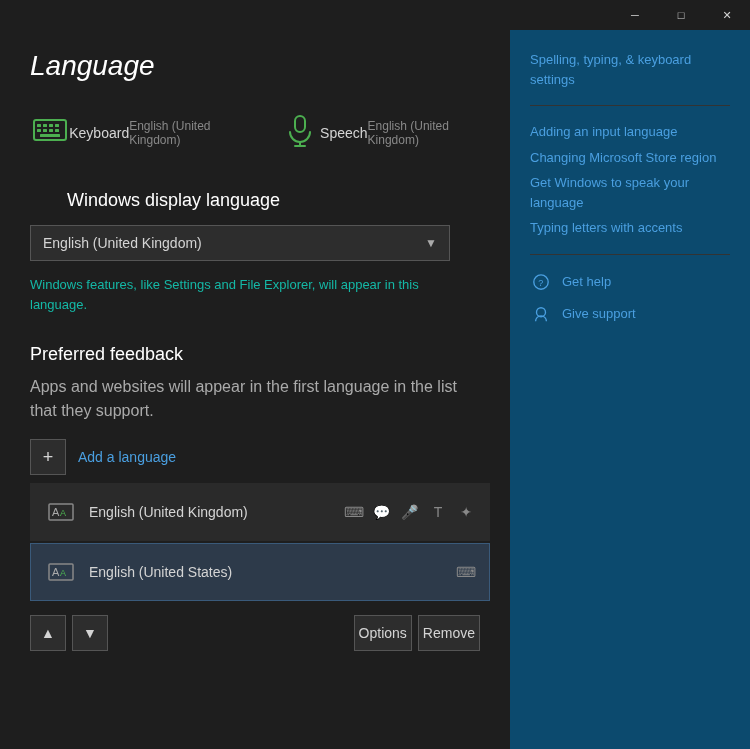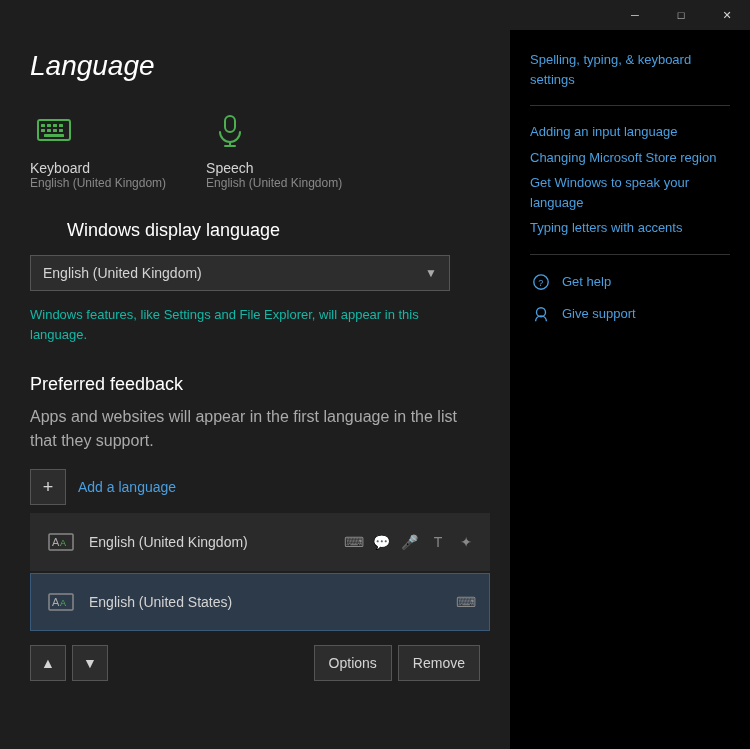--- a/index.html
+++ b/index.html
@@ -46,39 +46,39 @@
       overflow: hidden;
     }
     .main-panel {
       flex: 1;
       padding: 20px 30px;
       overflow-y: auto;
     }
     .right-panel {
       width: 240px;
       padding: 20px 20px;
-      background: #000000;
+      background: #0c4a6e;
       flex-shrink: 0;
     }
     .page-title {
       font-size: 28px;
       font-weight: 300;
       color: #ffffff;
       margin-bottom: 24px;
       font-style: italic;
     }
     .device-row {
       display: flex;
       gap: 40px;
       margin-bottom: 30px;
     }
     .device-item {
       display: flex;
-      flex-direction: column;
-      align-items: flex-start;
+      flex-direction: row;
+      align-items: center;
       cursor: pointer;
     }
     .device-icon {
       width: 48px;
       height: 48px;
       display: flex;
       align-items: center;
       justify-content: center;
       margin-bottom: 6px;
     }
@@ -221,21 +221,21 @@
       border: 1px solid #555;
       background: #2d2d2d;
       display: flex;
       align-items: center;
       justify-content: center;
       color: #d4d4d4;
       font-size: 14px;
       cursor: pointer;
     }
     .text-btn {
-      padding: 6px 14px;
+      padding: 6px 4px;
       border: 1px solid #555;
       background: #2d2d2d;
       color: #d4d4d4;
       font-size: 14px;
       cursor: pointer;
       height: 36px;
       display: flex;
       align-items: center;
     }
     .right-link {

